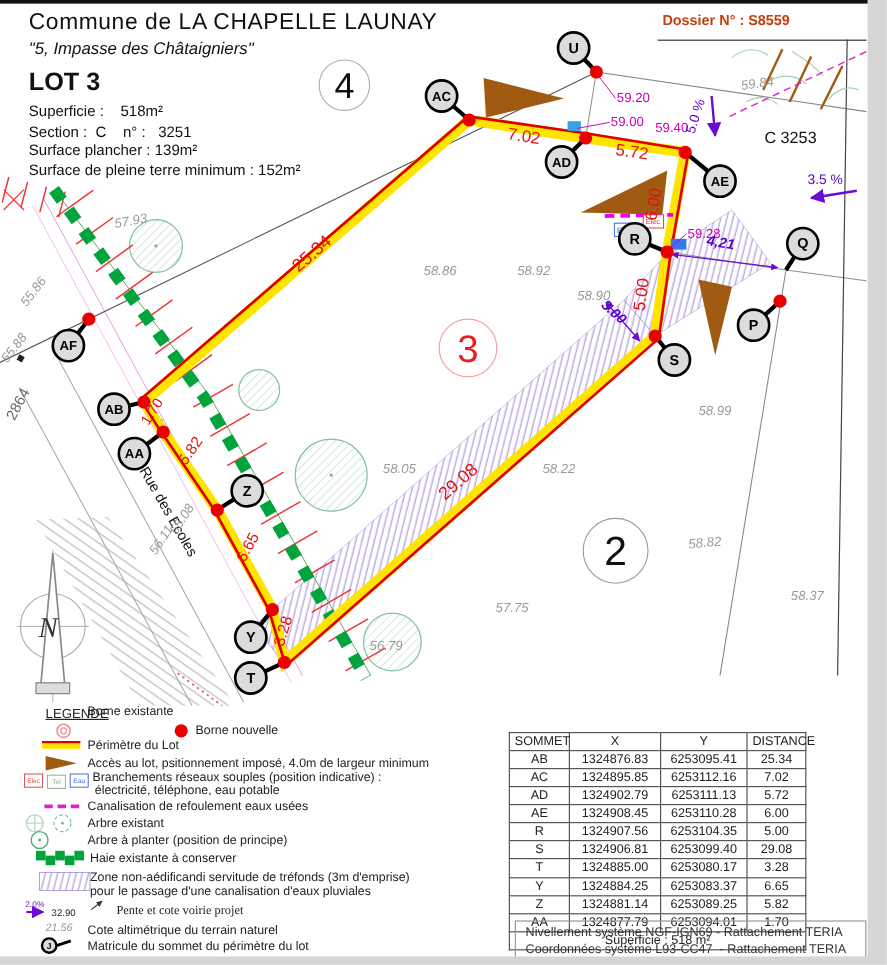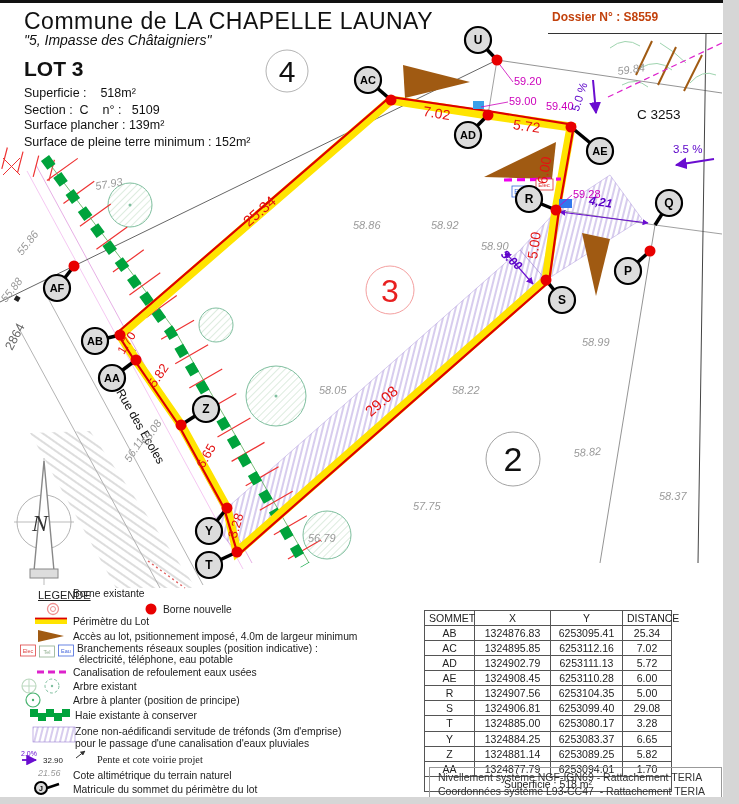--- a/index.html
+++ b/index.html
@@ -1,21 +1,21 @@
 <!DOCTYPE html>
 <html><head>
 <meta charset="utf-8">
 <style>
   html,body{margin:0;padding:0;}
   body{width:739px;height:804px;background:#d6d6d6;position:relative;overflow:hidden;
        font-family:"Liberation Sans",sans-serif;}
   #page{position:absolute;left:0;top:0;width:723px;height:797px;background:#ffffff;
         border-top:3px solid #111;box-sizing:border-box;overflow:hidden;}
   .lbl{position:absolute;white-space:pre;line-height:1.1;}
-  .hdr-title{left:24px;top:6px;font-size:23px;color:#111;letter-spacing:.5px;}
+  .hdr-title{left:24px;top:6px;font-size:19px;color:#111;letter-spacing:.5px;}
   .hdr-addr{left:24px;top:30px;font-size:14px;font-style:italic;color:#111;}
   .hdr-dossier{left:552px;top:8px;font-size:12px;font-weight:bold;color:#c2410c;}
   .hdr-line{position:absolute;left:548px;top:30px;width:174px;height:0;border-top:1.2px solid #333;}
   .hdr-lot{left:24px;top:54px;font-size:21px;font-weight:bold;color:#111;}
   .hdr-info{font-size:12.5px;color:#111;}
   svg{position:absolute;left:0;top:0;font-family:"Liberation Sans",sans-serif;}
   .legend{position:absolute;left:20px;top:585px;width:400px;height:212px;font-size:10.3px;color:#222;}
   .legend .t{position:absolute;white-space:pre;}
   .leg-title{text-decoration:underline;font-size:11px;}
   table.coord{position:absolute;left:424px;top:607px;width:247px;border-collapse:collapse;
@@ -267,21 +267,21 @@
       <circle cx="237" cy="549" r="5.5"></circle>
     </g>
   </svg>
 
   <div class="lbl hdr-title">Commune de LA CHAPELLE LAUNAY</div>
   <div class="lbl hdr-addr">"5, Impasse des Châtaigniers"</div>
   <div class="lbl hdr-dossier">Dossier N° : S8559</div>
   <div class="hdr-line"></div>
   <div class="lbl hdr-lot">LOT 3</div>
   <div class="lbl hdr-info" style="left:24px;top:84px;">Superficie :    518m²</div>
-  <div class="lbl hdr-info" style="left:24px;top:101px;">Section :  C    n° :   5109</div>
+  <div class="lbl hdr-info" style="left:24px;top:101px;">Section :  C    n° :   3251</div>
   <div class="lbl hdr-info" style="left:24px;top:116px;">Surface plancher : 139m²</div>
   <div class="lbl hdr-info" style="left:24px;top:133px;">Surface de pleine terre minimum : 152m²</div>
 
   <div class="legend">
     <svg width="400" height="212" viewBox="0 0 400 212">
       <circle cx="33" cy="21" r="5.5" fill="none" stroke="#ef9090" stroke-width="1.3"></circle>
       <circle cx="33" cy="21" r="2.5" fill="none" stroke="#ef9090" stroke-width="1"></circle>
       <circle cx="131" cy="21" r="5.5" fill="#e80000"></circle>
       <rect x="15" y="31" width="32" height="5" fill="#ffe400"></rect>
       <line x1="15" y1="30.5" x2="47" y2="30.5" stroke="#dd0000" stroke-width="1.8"></line>

